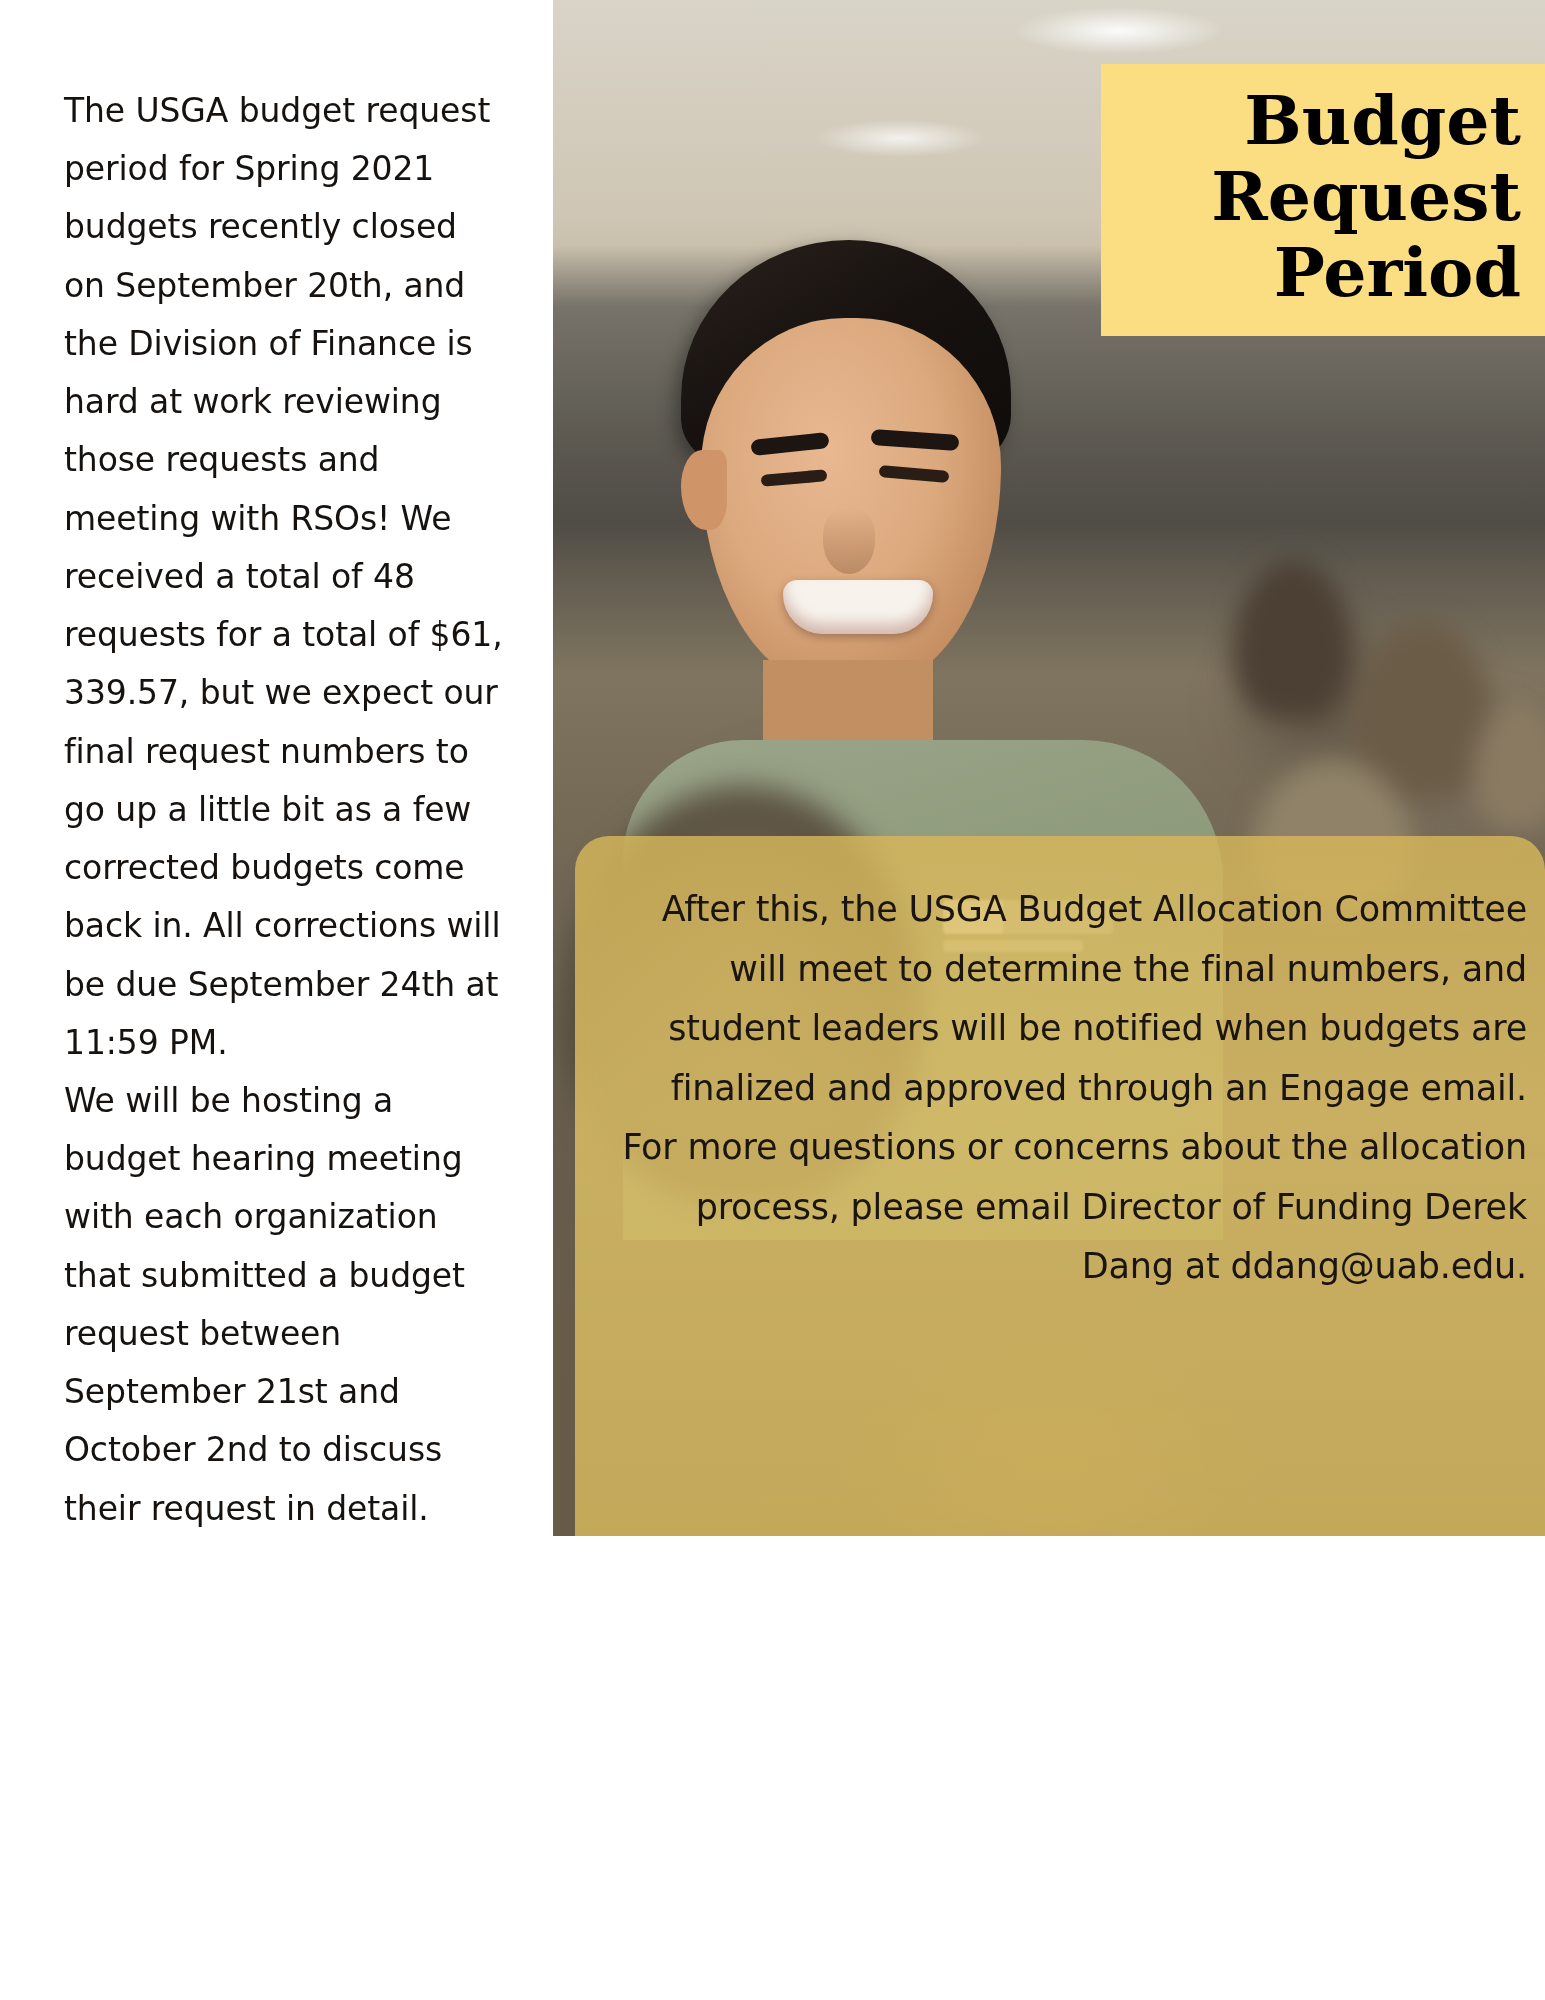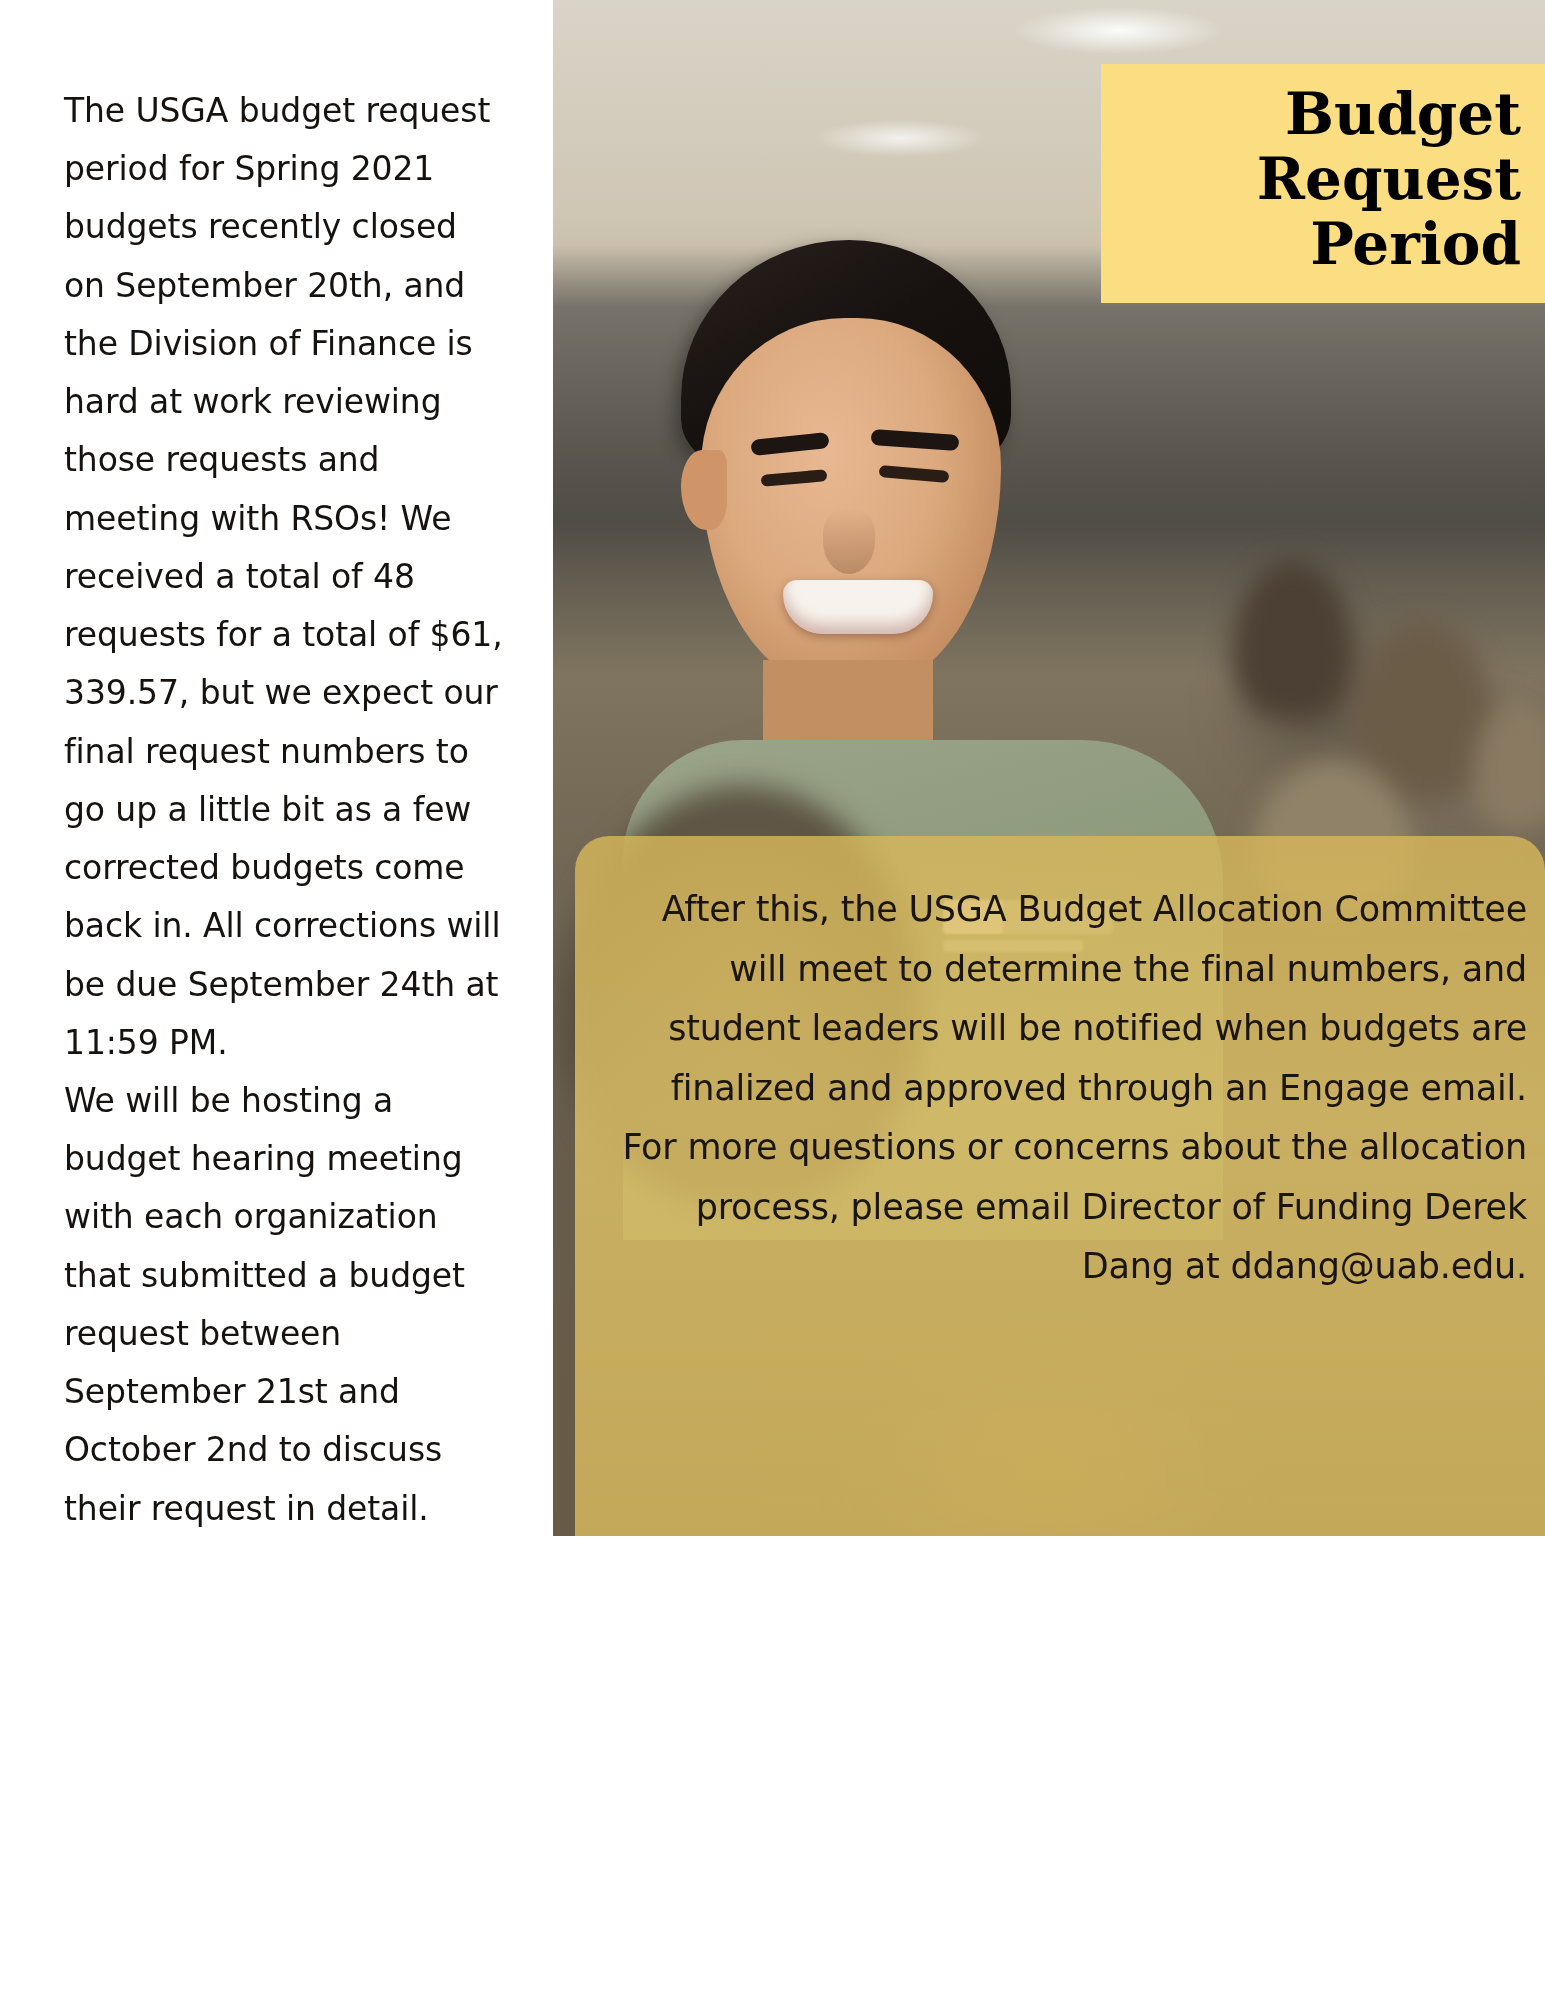--- a/index.html
+++ b/index.html
@@ -184,21 +184,21 @@
     top: 64px;
     width: 444px;
     padding: 18px 24px 26px 30px;
     background: #fbdd82;
     text-align: right;
     z-index: 5;
   }
   .title-box .title {
     font-family: "DejaVu Serif", serif;
     font-weight: 700;
-    font-size: 58px;
+    font-size: 68px;
     line-height: 1.12;
     color: #000000;
     white-space: pre-line;
   }
 
   
   .note-panel {
     position: absolute;
     left: 22px;
     right: 0;

